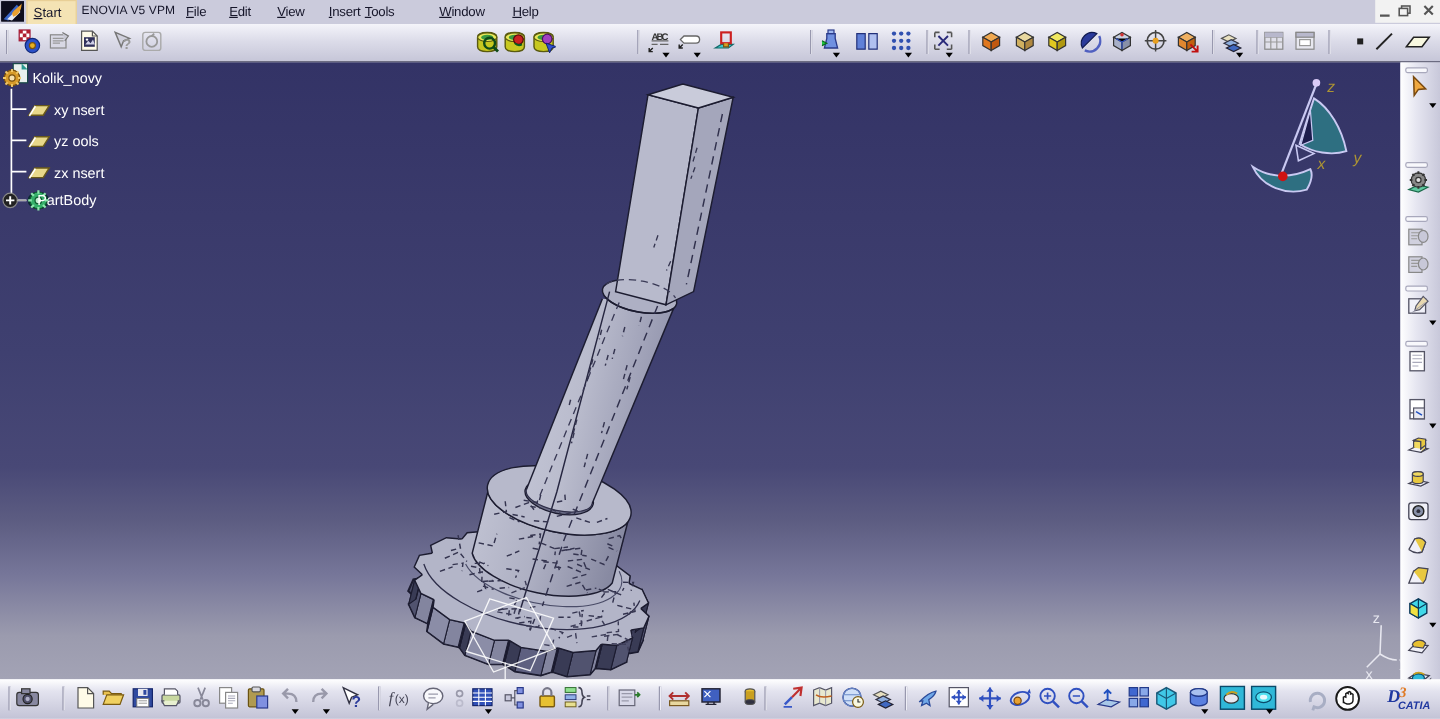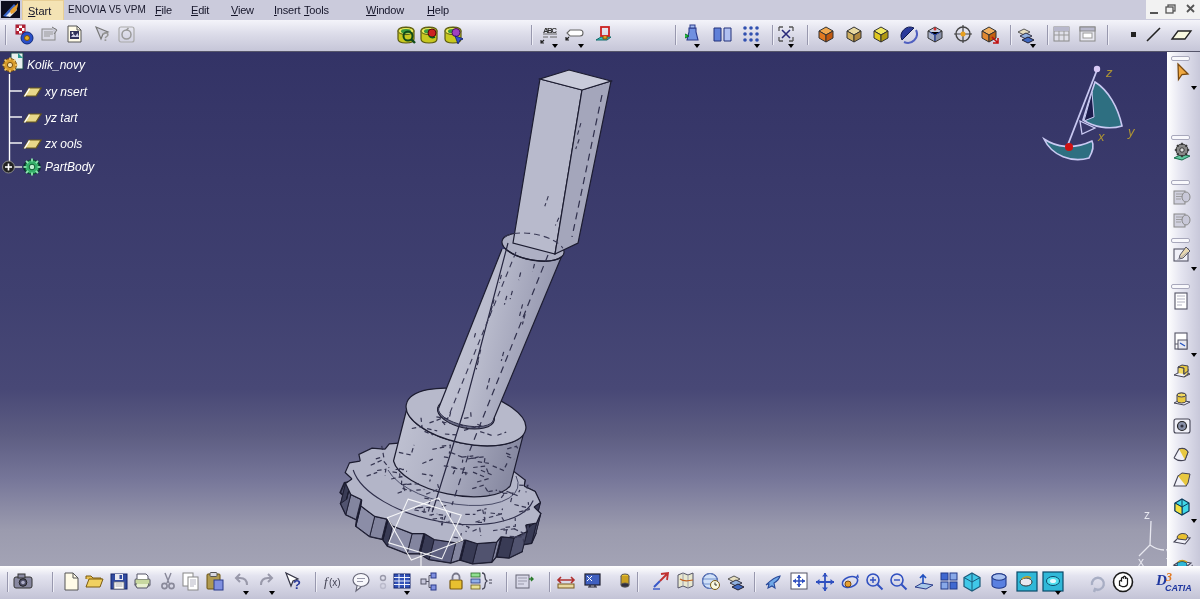--- a/index.html
+++ b/index.html
@@ -18,21 +18,21 @@
 #bottombar{position:absolute;left:0;top:566px;width:1200px;height:33px;background:linear-gradient(#ffffff,#e3e3ef 30%,#c3c3d6);}
 .vsep{position:absolute;width:1px;background:#9898ae;border-right:1px solid #eeeef6;}
 
 #viewport{position:absolute;left:0;top:52px;width:1167px;height:514px;
  background:linear-gradient(#333366 0%,#3a3a6b 25%,#3f4070 47%,#484876 65.5%,#5d5d82 74.5%,#767699 83%,#9b9bae 93%,#a3a3b5 100%);}
 
 #rightbar{position:absolute;left:1167px;top:52px;width:33px;height:514px;background:linear-gradient(90deg,#ffffff,#e6e6f1 40%,#c8c8da);}
 .grip{position:absolute;left:4px;width:17px;height:3px;background:#f8f8fc;border:1px solid #a8a8bc;border-radius:2px;}
 
 #tree{position:absolute;left:0;top:0;width:200px;height:180px;color:#fff;font-size:12px;}
-.tnode{position:absolute;white-space:nowrap;font-style:italic;}
+.tnode{position:absolute;white-space:nowrap;}
 
 #wm{position:absolute;left:1002px;top:543px;font-size:34px;color:rgba(252,252,255,0.5);letter-spacing:1.5px;font-family:"Liberation Sans",sans-serif;z-index:50;-webkit-text-stroke:1px rgba(150,150,170,0.55);}
 .icon{position:absolute;}
 .dd{position:absolute;width:0;height:0;border-left:3px solid transparent;border-right:3px solid transparent;border-top:4px solid #000;}
 </style>
 </head>
 <body>
 <div id="app">
   <div id="menubar">
     <div id="appicon"><svg width="19" height="17" viewBox="0 0 19 17">
@@ -459,23 +459,23 @@
               <line x1="14.5" y1="10" x2="17.5" y2="10"></line>
           <line x1="3" y1="4" x2="5.2" y2="6.2"></line>
               <line x1="12.8" y1="13.8" x2="15" y2="16"></line>
           <line x1="3" y1="16" x2="5.2" y2="13.8"></line>
               <line x1="12.8" y1="6.2" x2="15" y2="4"></line>
         </g>
       </g>
     </svg>
     <div class="tnode" style="left:27px;top:6px">Kolik_novy</div>
     <div class="tnode" style="left:45px;top:33px">xy nsert</div>
-    <div class="tnode" style="left:45px;top:59px">yz tart</div>
-    <div class="tnode" style="left:45px;top:85px">zx ools</div>
-    <div class="tnode" style="left:45px;top:108px">PartBody</div>
+    <div class="tnode" style="left:45px;top:59px">yz ools</div>
+    <div class="tnode" style="left:45px;top:85px">zx nsert</div>
+    <div class="tnode" style="left:31px;top:108px">PartBody</div>
 </div>
   </div>
   <div id="rightbar">
       <div class="grip" style="top:4px"></div>
       <svg class="icon" style="left:5px;top:10px;position:absolute" width="22" height="26" viewBox="0 0 22 26">
         <path d="M6,2 l10,10 -6,0.5 -3.5,5 z" fill="#f0a840" stroke="#7a4a10" stroke-width="1.3"></path>
       </svg>
       <div class="dd" style="left:24px;top:34px"></div>
       <div class="grip" style="top:83px"></div>
       <svg class="icon" style="left:5px;top:90px" width="22" height="24" viewBox="0 0 22 24">

